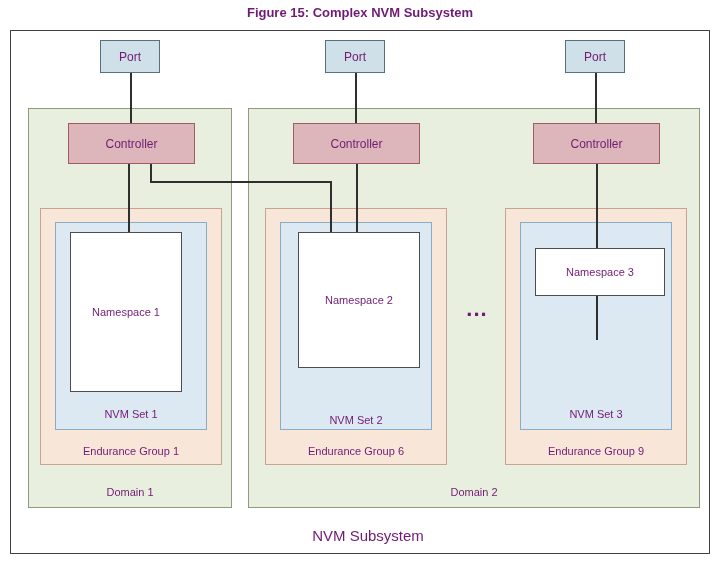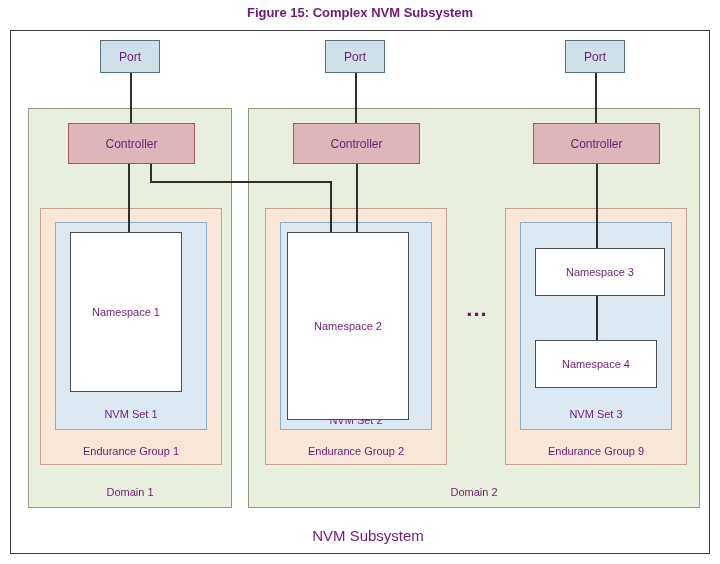--- a/index.html
+++ b/index.html
@@ -66,47 +66,44 @@
     <span class="bottom-label" style="bottom:9px;">Domain 1</span>
   </div>
   <div class="box domain" style="left:248px;top:108px;width:452px;height:400px;">
     <span class="bottom-label" style="bottom:9px;">Domain 2</span>
   </div>
 
   <div class="box eg" style="left:40px;top:208px;width:182px;height:257px;">
     <span class="bottom-label">Endurance Group 1</span>
   </div>
   <div class="box eg" style="left:265px;top:208px;width:182px;height:257px;">
-    <span class="bottom-label">Endurance Group 2</span>
+    <span class="bottom-label">Endurance Group 6</span>
   </div>
   <div class="box eg" style="left:505px;top:208px;width:182px;height:257px;">
     <span class="bottom-label">Endurance Group 9</span>
   </div>
 
   <div class="box nvmset" style="left:55px;top:222px;width:152px;height:208px;">
     <span class="bottom-label" style="bottom:9px;">NVM Set 1</span>
   </div>
   <div class="box nvmset" style="left:280px;top:222px;width:152px;height:208px;">
     <span class="bottom-label" style="bottom:3px;">NVM Set 2</span>
   </div>
   <div class="box nvmset" style="left:520px;top:222px;width:152px;height:208px;">
     <span class="bottom-label" style="bottom:9px;">NVM Set 3</span>
   </div>
 
   <div class="box namespace center" style="left:70px;top:232px;width:112px;height:160px;">
     <span>Namespace 1</span>
   </div>
-  <div class="box namespace center" style="left:287px;top:232px;width:122px;height:188px;">
+  <div class="box namespace center" style="left:298px;top:232px;width:122px;height:136px;">
     <span>Namespace 2</span>
   </div>
   <div class="box namespace center" style="left:535px;top:248px;width:130px;height:48px;">
     <span>Namespace 3</span>
-  </div>
-  <div class="box namespace center" style="left:535px;top:340px;width:122px;height:48px;">
-    <span>Namespace 4</span>
   </div>
 
   <div class="ellipsis" style="left:458px;top:294px;width:38px;height:30px;">...</div>
 
   <div class="box controller center" style="left:68px;top:123px;width:127px;height:41px;">
     <span>Controller</span>
   </div>
   <div class="box controller center" style="left:293px;top:123px;width:127px;height:41px;">
     <span>Controller</span>
   </div>

